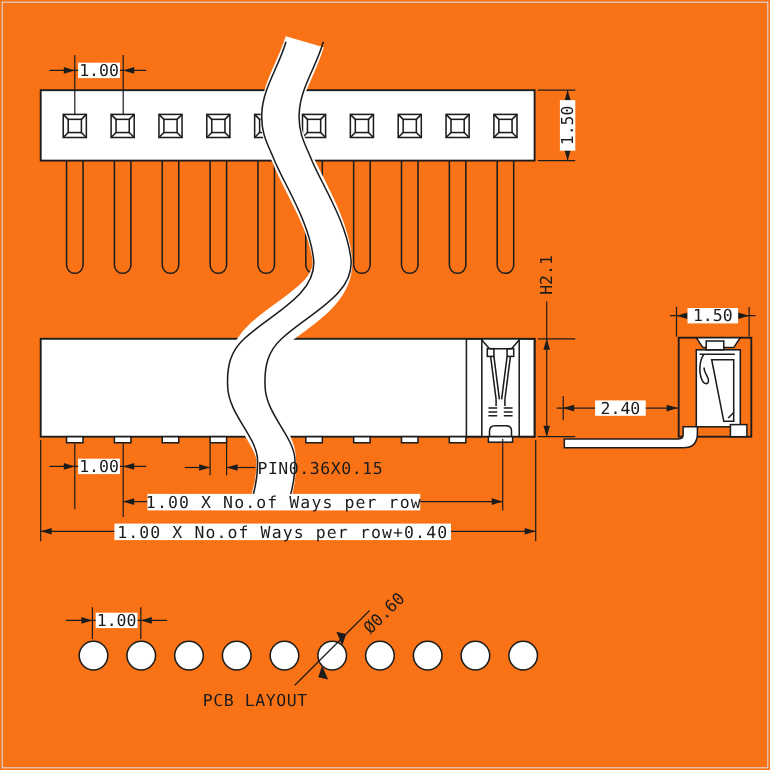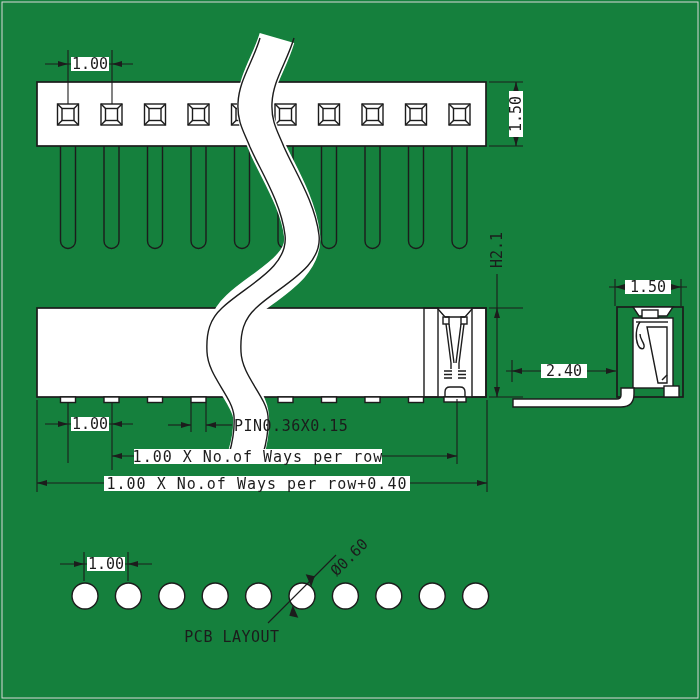--- a/index.html
+++ b/index.html
@@ -1,16 +1,16 @@
 <!DOCTYPE html>
 <html><head>
 <meta charset="utf-8">
 <style>
   html,body{margin:0;padding:0;background:#fff;}
-  .stage{position:relative;width:700px;height:700px;background:#15803d;overflow:hidden;}
+  .stage{position:relative;width:700px;height:700px;background:#f97316;overflow:hidden;}
   svg{display:block;}
   .geo{stroke:#1c1c1c;stroke-width:1.7;fill:none;}
   .geo-thin{stroke:#1c1c1c;stroke-width:1.4;fill:none;}
   .dim{stroke:#1c1c1c;stroke-width:1.1;fill:none;}
   .arr{fill:#1c1c1c;stroke:none;}
   .whitefill{fill:#ffffff;}
   .txt{font-family:"DejaVu Sans Mono","Liberation Mono",monospace;font-size:15px;fill:#1c1c1c;}
   .txt-long{font-family:"DejaVu Sans Mono","Liberation Mono",monospace;font-size:15px;letter-spacing:1px;fill:#1c1c1c;}
   .txt-cap{font-family:"DejaVu Sans Mono","Liberation Mono",monospace;font-size:15px;letter-spacing:0.5px;fill:#1c1c1c;}
   .band{stroke:#ffffff;stroke-width:36;fill:none;stroke-linecap:butt;}

